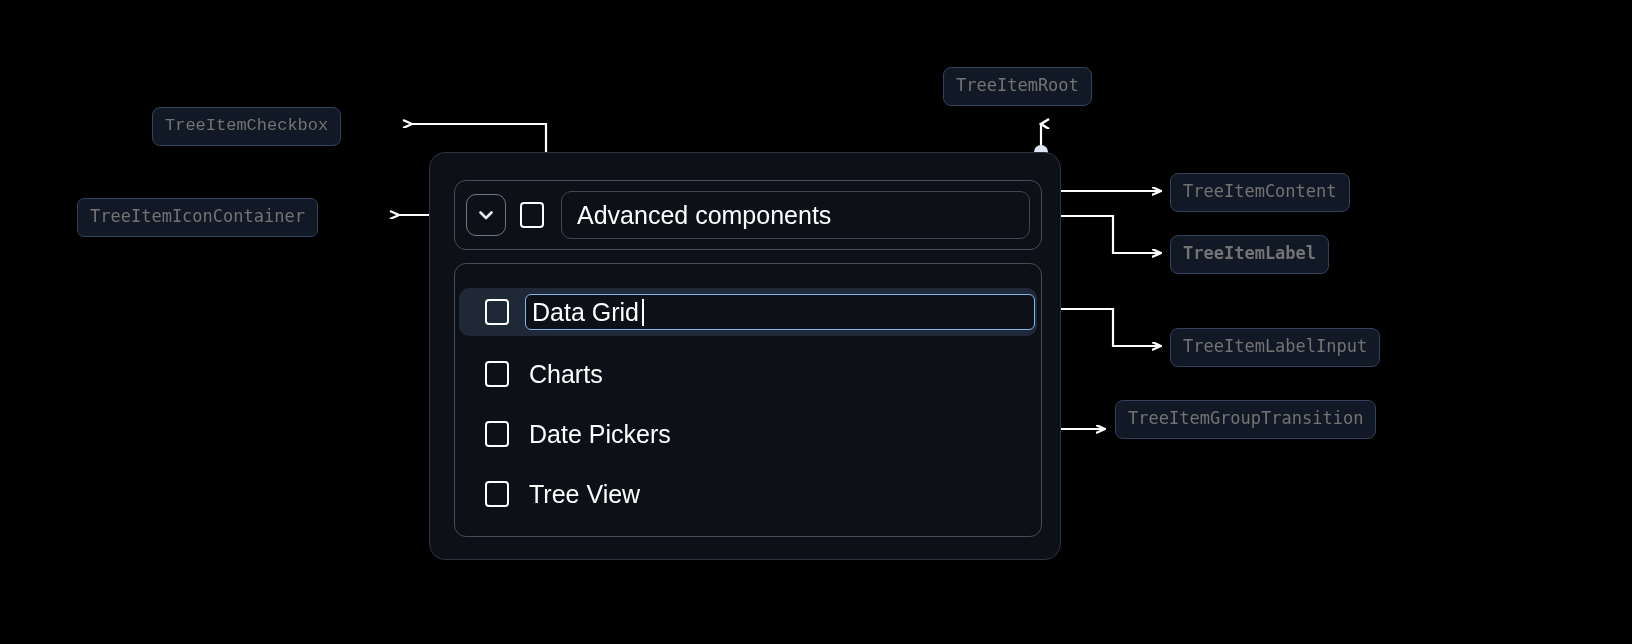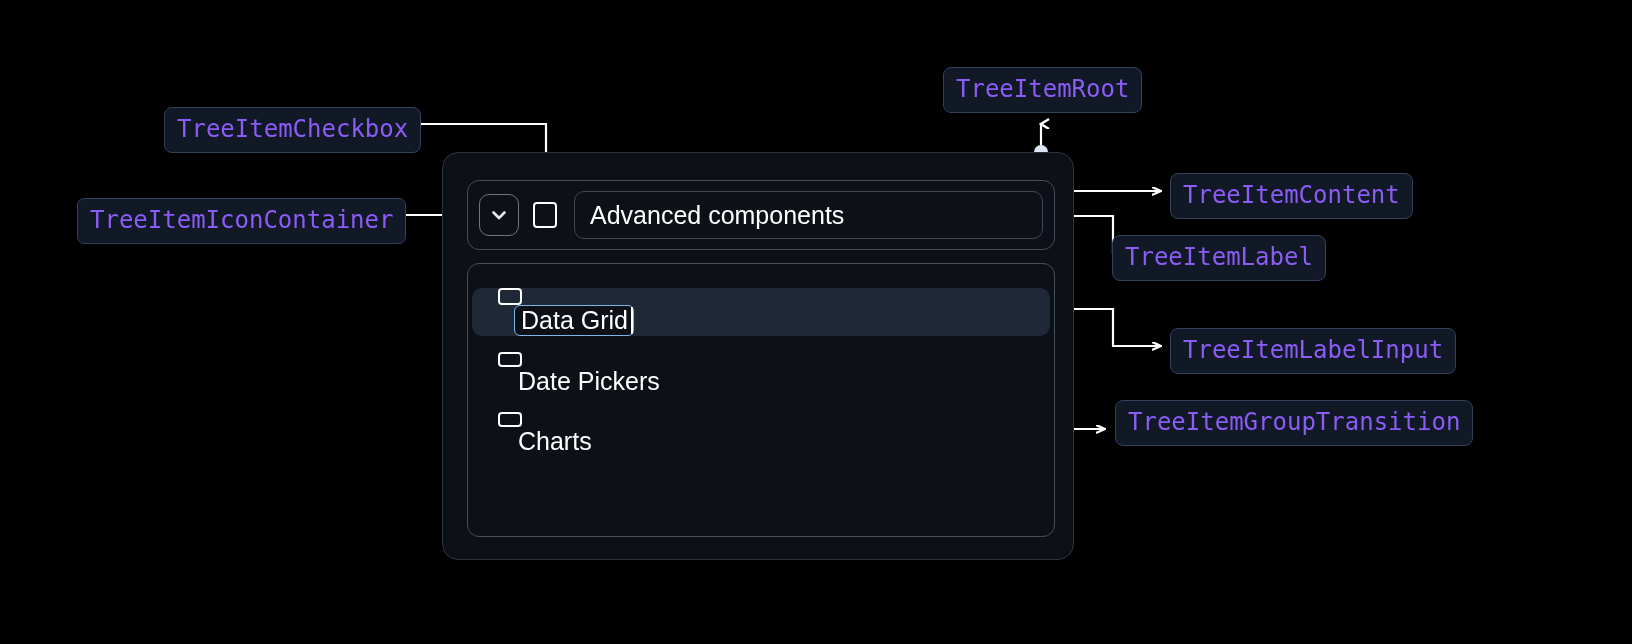--- a/index.html
+++ b/index.html
@@ -6,36 +6,36 @@
   body{width:1632px;height:644px;overflow:hidden;
        font-family:"Liberation Sans",sans-serif;}
   #stage{position:relative;width:1632px;height:644px;background:#000000;}
 
   
   .badge{
     position:absolute;
     background:#111826;
     border:1px solid #33415a;
     border-radius:8px;
-    color:#8b5cf6;
+    color:#737373;
     font-family:"DejaVu Sans Mono","Liberation Mono",monospace;
-    font-size:24px;
+    font-size:17px;
     line-height:1;
     padding:9px 12px 11px 12px;
     white-space:nowrap;
     letter-spacing:0px;
   }
 
   
   #wires{position:absolute;left:0;top:0;width:1632px;height:644px;}
 
   
   .root-box{
     position:absolute;
-    left:442px; top:152px; width:632px; height:408px;
+    left:429px; top:152px; width:632px; height:408px;
     background:#0d1117;
     border:1px solid #2b3440;
     border-radius:16px;
     box-sizing:border-box;
   }
   .content-box{
     position:absolute;
     left:24px; top:27px; width:588px; height:70px;
     background:#0d1117;
     border:1px solid #434d5b;
@@ -91,24 +91,23 @@
     background:#0d1117;
     border:1px solid #434d5b;
     border-radius:12px;
     box-sizing:border-box;
     padding-top:24px;
   }
   .row{
     position:relative;
     height:44px;
     margin:0 0 16px 0;
-    display:flex;align-items:flex-start;
+    display:flex;align-items:center;
     padding-left:30px;
     box-sizing:border-box;
-    flex-direction:column;
   }
   .row:last-child{margin-bottom:0;}
   .row.selected{
     background:#1e2836;
     border-radius:10px;
     margin-left:4px;
     margin-right:4px;
     padding-left:26px;
     height:48px;
   }
@@ -213,39 +212,43 @@
       <div class="row selected">
         <span class="checkbox"></span>
         <div class="input-box">
           <span class="input-text">Data Grid</span>
           <span class="caret"></span>
         </div>
       </div>
 
       <div class="row">
         <span class="checkbox"></span>
+        <span class="row-label">Charts</span>
+      </div>
+
+      <div class="row">
+        <span class="checkbox"></span>
         <span class="row-label">Date Pickers</span>
       </div>
 
       <div class="row">
         <span class="checkbox"></span>
-        <span class="row-label">Charts</span>
-      </div>
-
+        <span class="row-label">Tree View</span>
+      </div>
 
     </div>
   </div>
 
-  <div class="badge" style="left:164px;top:107px;">TreeItemCheckbox</div>
+  <div class="badge" style="left:152px;top:107px;font-family:Liberation Mono, monospace;">TreeItemCheckbox</div>
 
   <div class="badge" style="left:77px;top:198px;border-radius:7px;">TreeItemIconContainer</div>
 
   <div class="badge" style="left:943px;top:67px;">TreeItemRoot</div>
 
   <div class="badge" style="left:1170px;top:173px;text-align:right;">TreeItemContent</div>
 
-  <div class="badge" style="left:1112px;top:235px;">TreeItemLabel</div>
+  <div class="badge" style="left:1170px;top:235px;font-weight:bold;">TreeItemLabel</div>
 
   <div class="badge" style="left:1170px;top:328px;text-align:center;">TreeItemLabelInput</div>
 
   <div class="badge" style="left:1115px;top:400px;">TreeItemGroupTransition</div>
 
 </div>
 
 </body></html>

